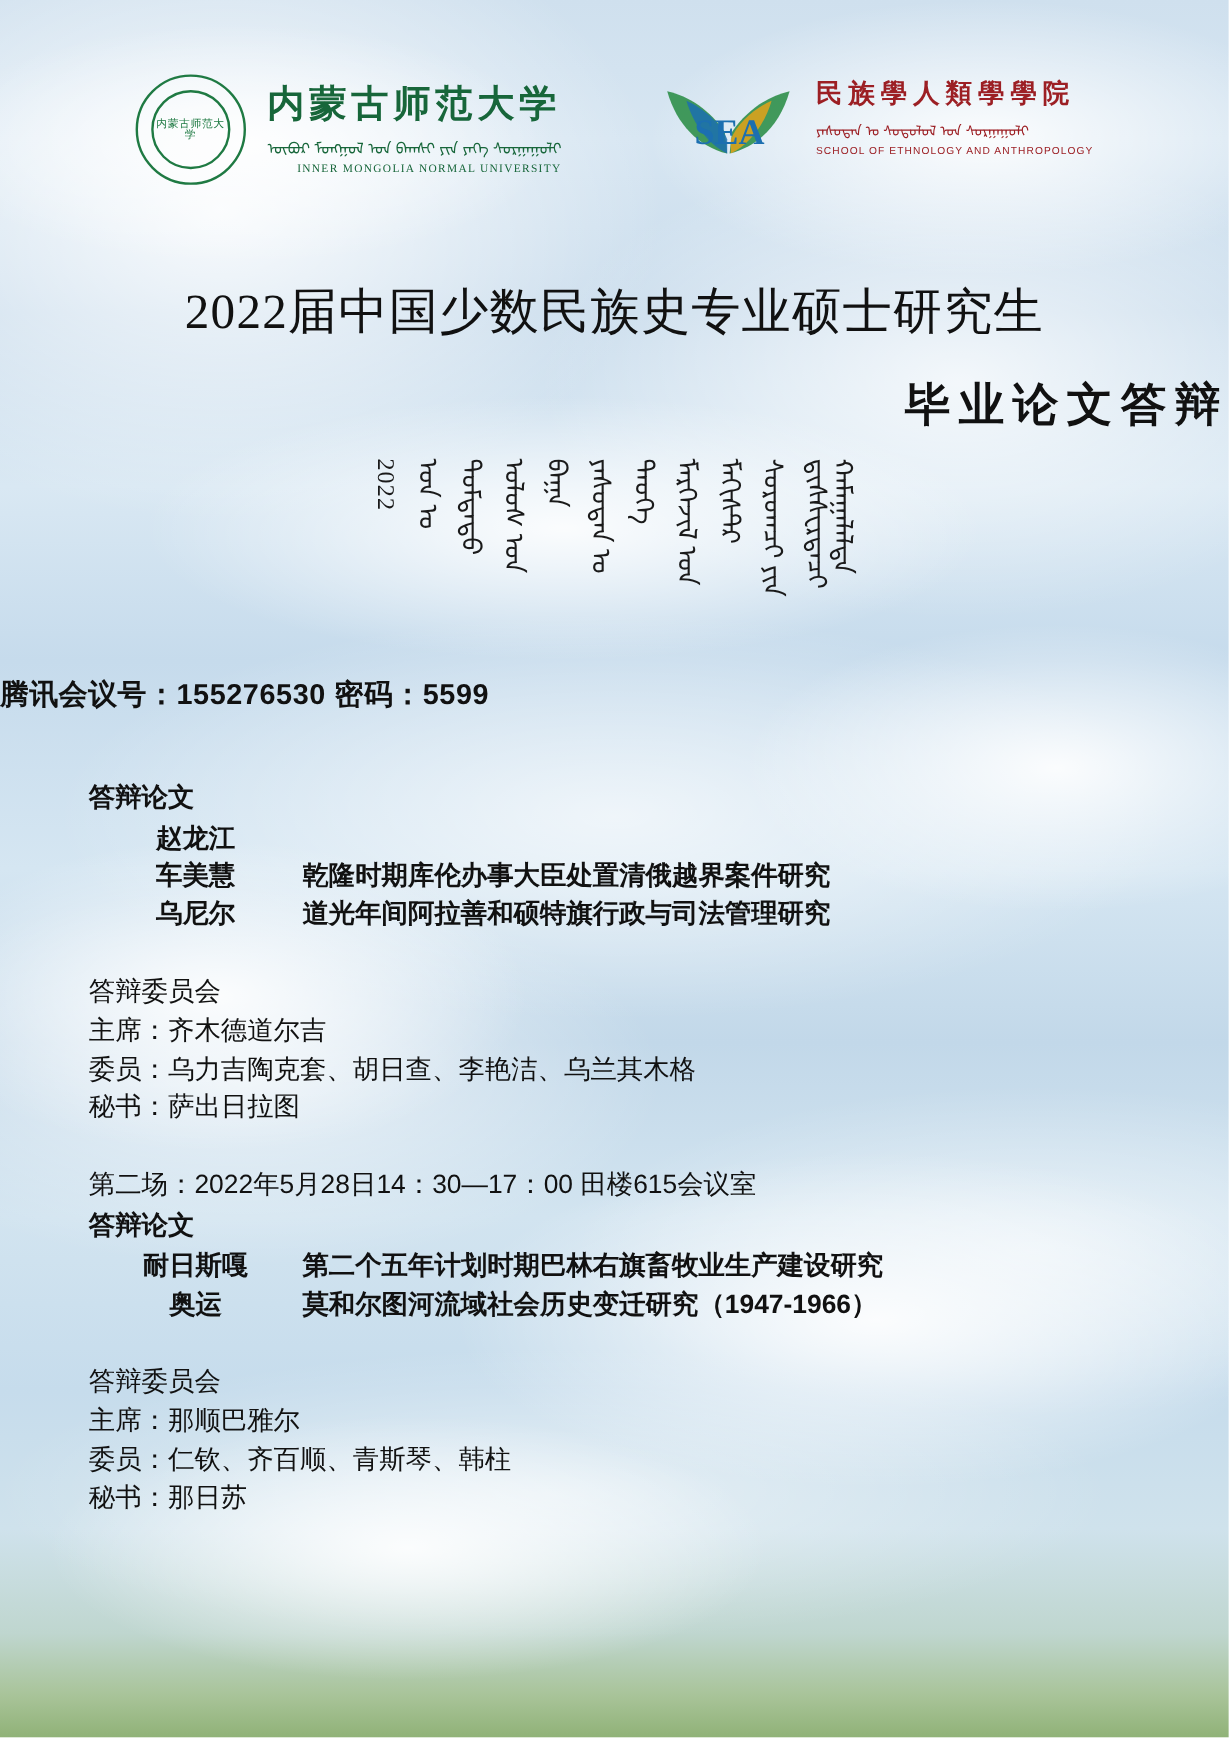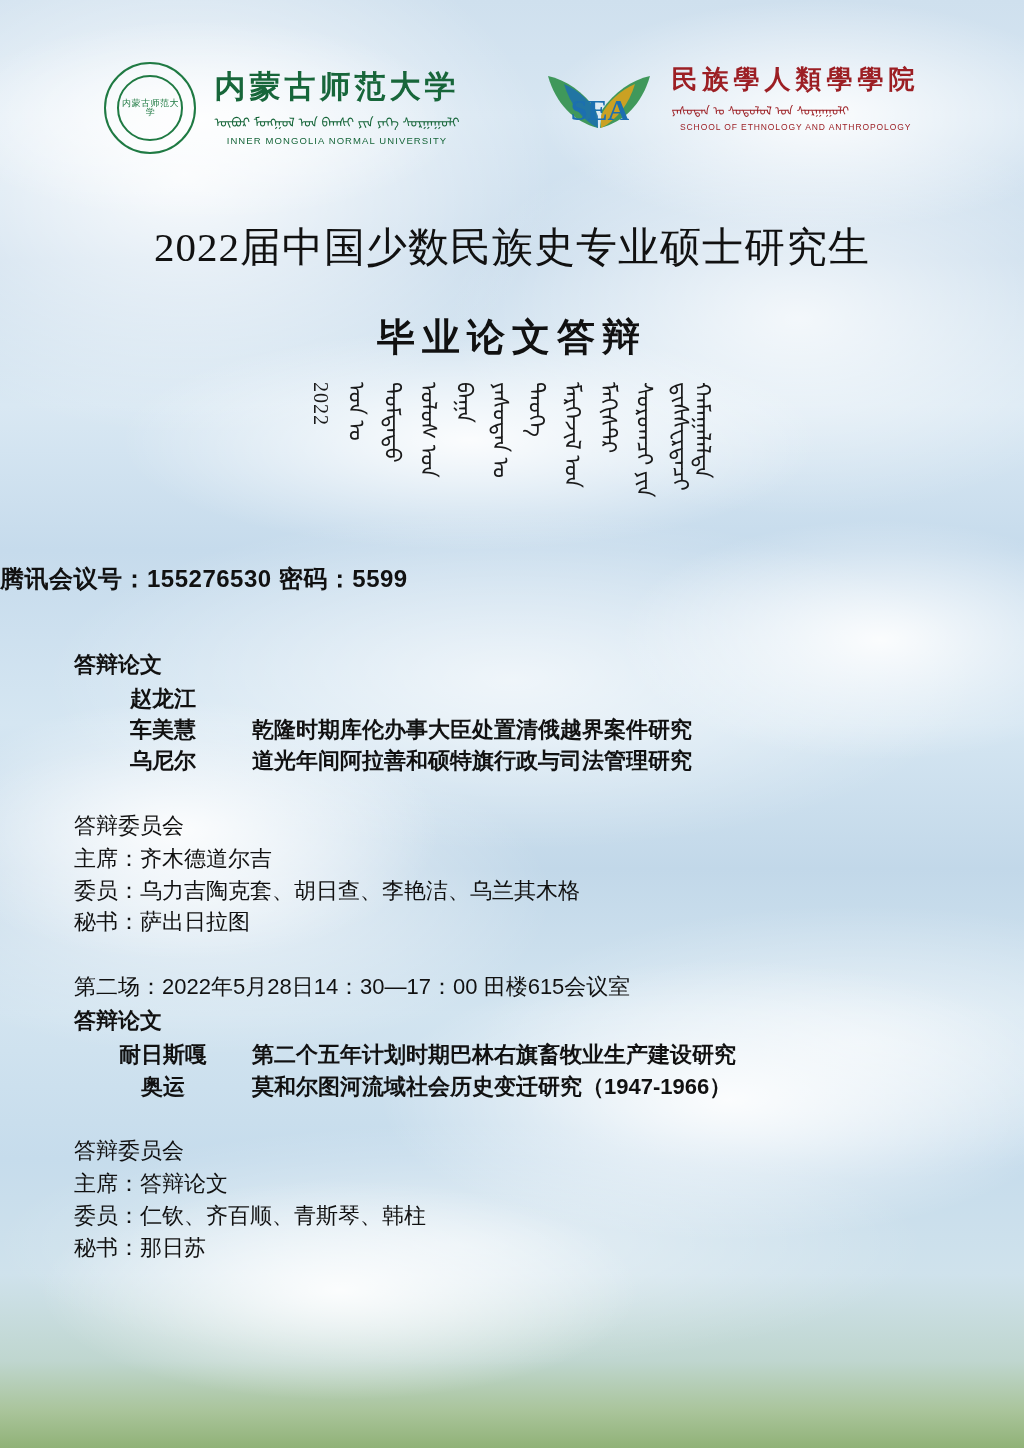--- a/index.html
+++ b/index.html
@@ -114,41 +114,42 @@
     margin-top: 4px;
     height: 22px;
     overflow: hidden;
     white-space: nowrap;
   }
   .uni-en {
     font-size: 9.5px;
     color: #17663a;
     letter-spacing: 1.1px;
     margin-top: 5px;
-    text-align: center;
+    text-align: right;
+    font-family: Liberation Serif, serif;
   }
 
   .logo-right {
     display: flex;
     align-items: center;
     gap: 12px;
   }
   .wing-mark {
     width: 120px;
     height: 74px;
     position: relative;
   }
   .school-names {
     display: flex;
     flex-direction: column;
   }
   .school-cn {
-    font-family: Liberation Serif, serif;
-    font-weight: bold;
-    font-size: 26px;
+    font-family: Liberation Mono, monospace;
+    font-weight: bold;
+    font-size: 22px;
     color: #9c1f24;
     letter-spacing: 5px;
     line-height: 1.1;
   }
   .school-mn {
     font-size: 12px;
     color: #9c1f24;
     letter-spacing: 9px;
     margin-top: 3px;
     height: 20px;
@@ -159,33 +160,33 @@
     font-size: 8.5px;
     color: #9c1f24;
     letter-spacing: 0.9px;
     margin-top: 4px;
     text-align: center;
   }
 
   
   .title1 {
     position: absolute;
-    top: 220px;
+    top: 232px;
     width: 100%;
     text-align: center;
     font-family: "Liberation Serif", serif;
     font-size: 41px;
     color: #111;
     letter-spacing: 1px;
   }
   .title2 {
     position: absolute;
     top: 312px;
     width: 100%;
-    text-align: center;
+    text-align: right;
     font-family: "Liberation Serif", serif;
     font-weight: bold;
     font-size: 38px;
     color: #111;
     letter-spacing: 7px;
   }
   .mongol-block {
     position: absolute;
     top: 382px;
     left: 0;
@@ -361,20 +362,20 @@
         <div class="what">第二个五年计划时期巴林右旗畜牧业生产建设研究</div>
       </div>
       <div class="paper-row">
         <div class="who">奥运</div>
         <div class="what">莫和尔图河流域社会历史变迁研究（1947-1966）</div>
       </div>
 
       <div class="gap-lg"></div>
 
       <div class="cmt-label">答辩委员会</div>
-      <div class="cmt-row">主席：答辩论文</div>
+      <div class="cmt-row">主席：那顺巴雅尔</div>
       <div class="cmt-row">委员：仁钦、齐百顺、青斯琴、韩柱</div>
       <div class="cmt-row">秘书：那日苏</div>
     </div>
 
   </div>
 
 </div>
 
 </body></html>

